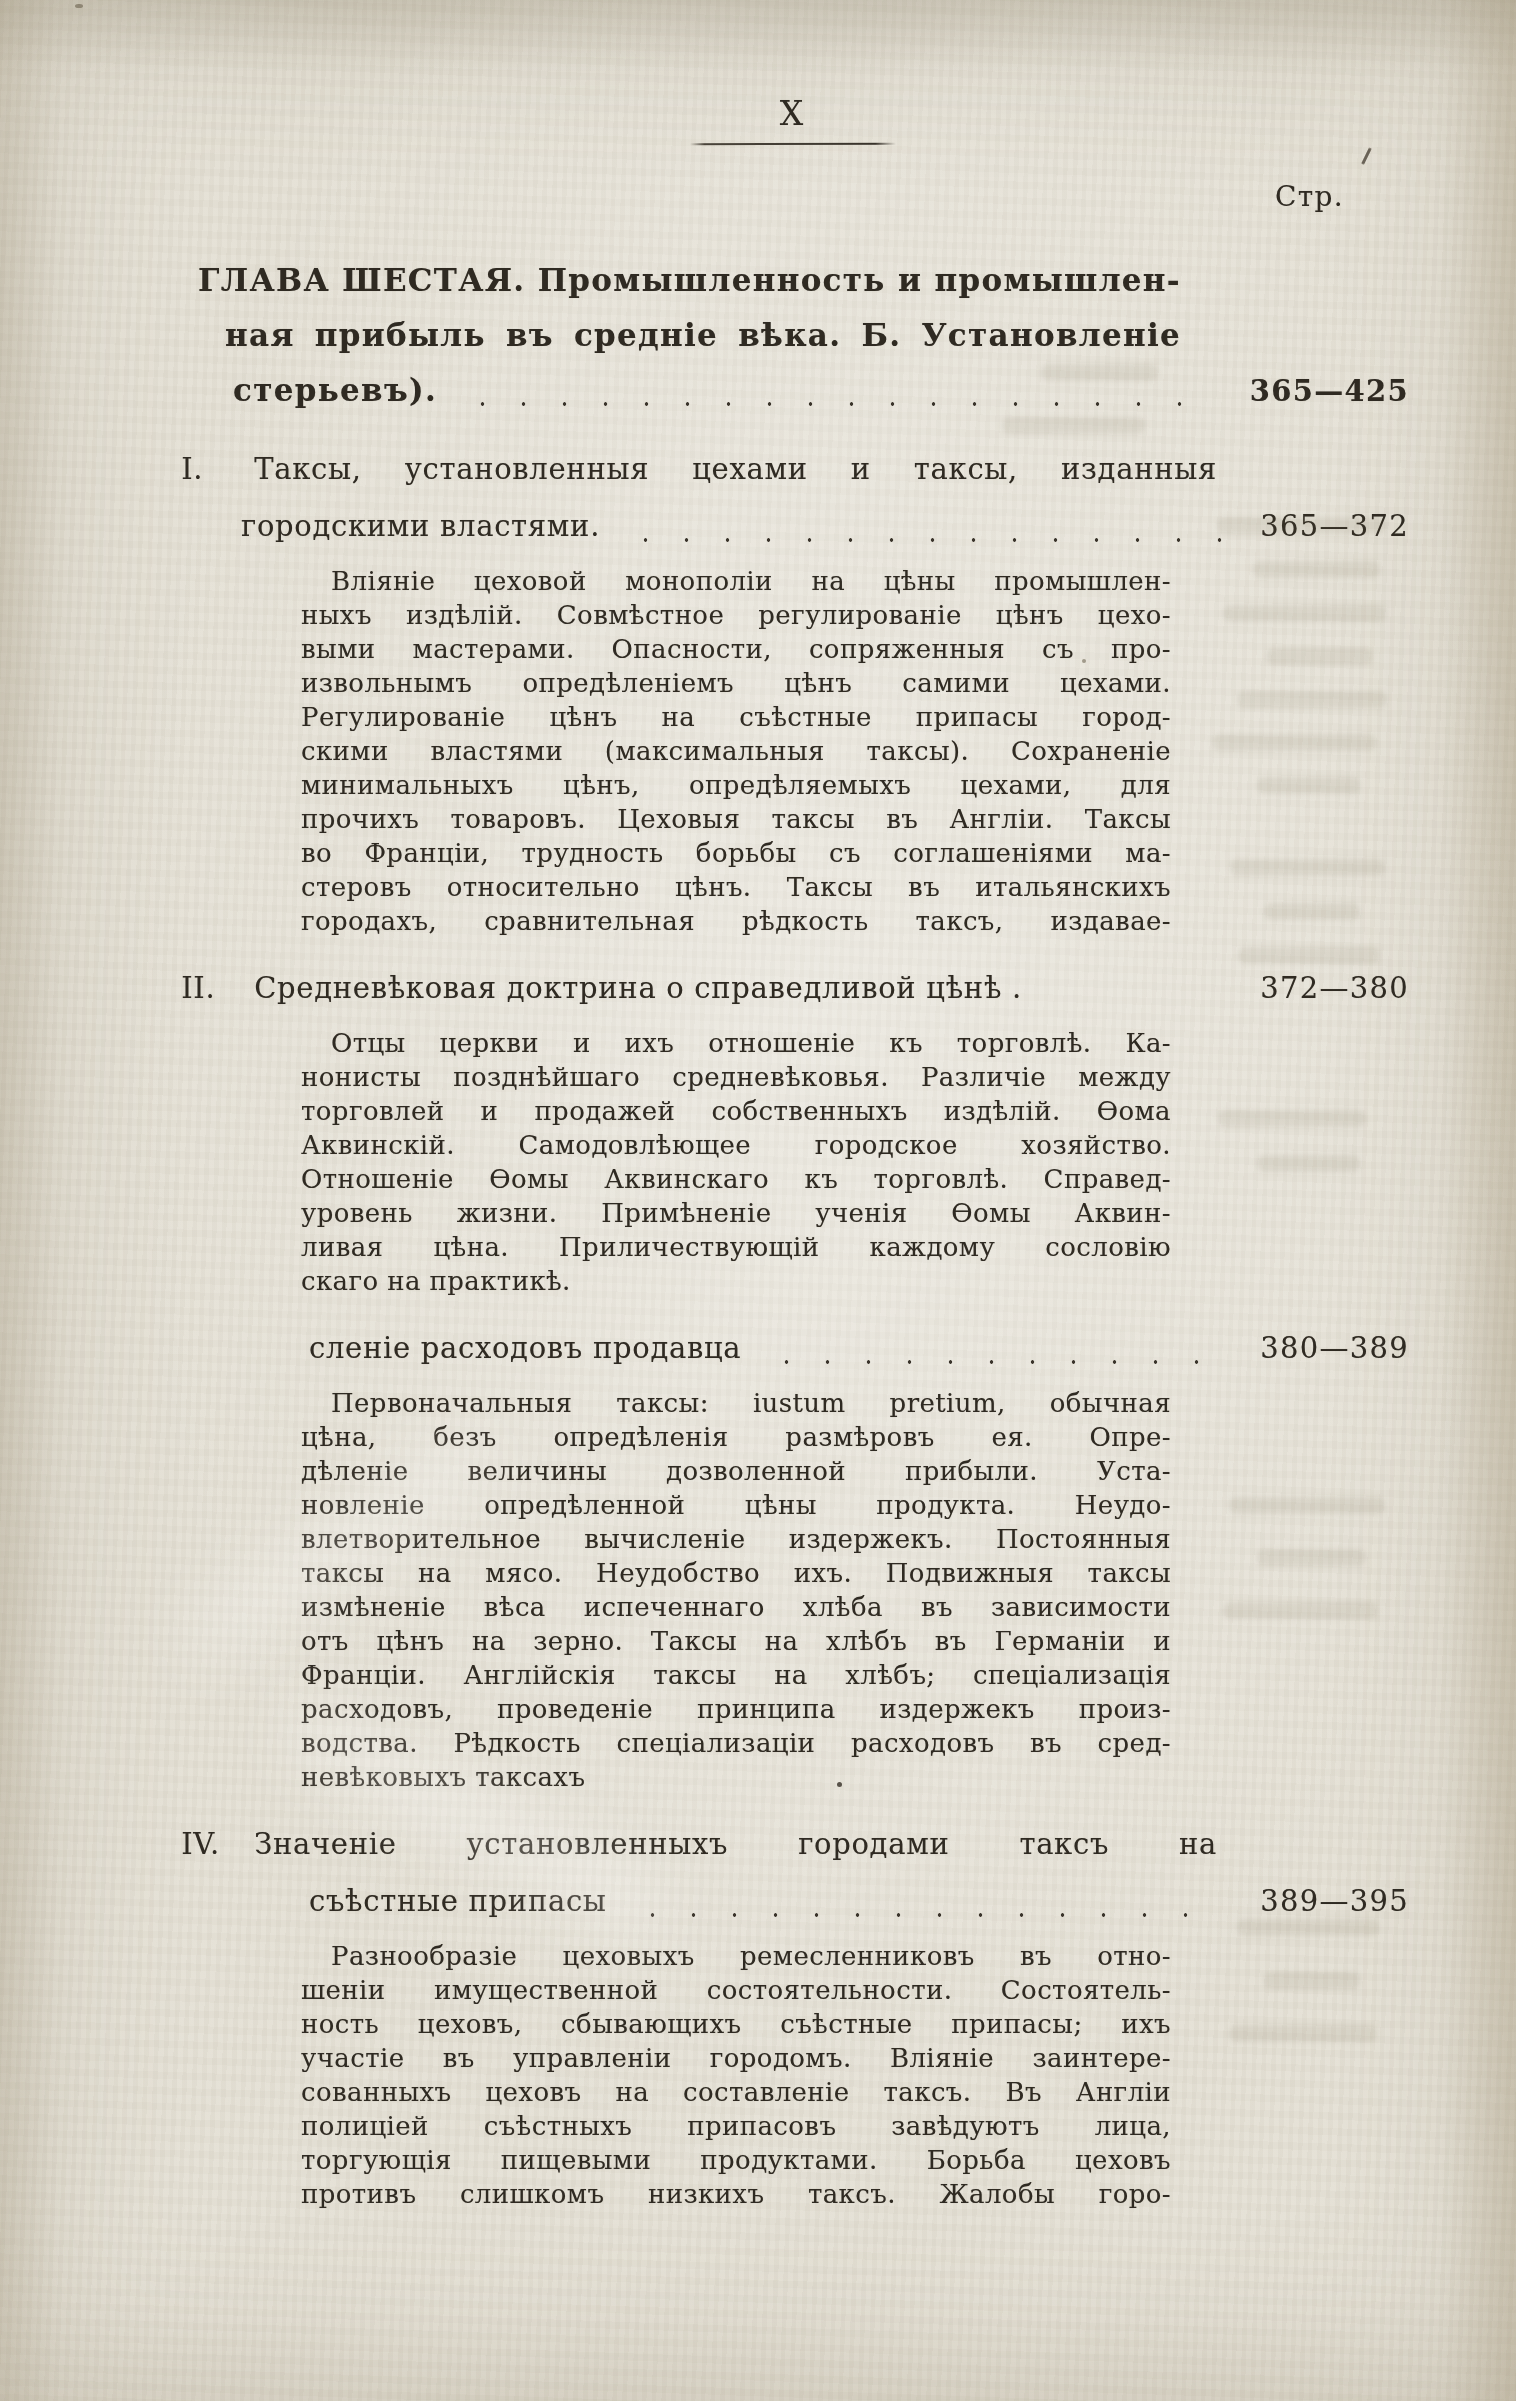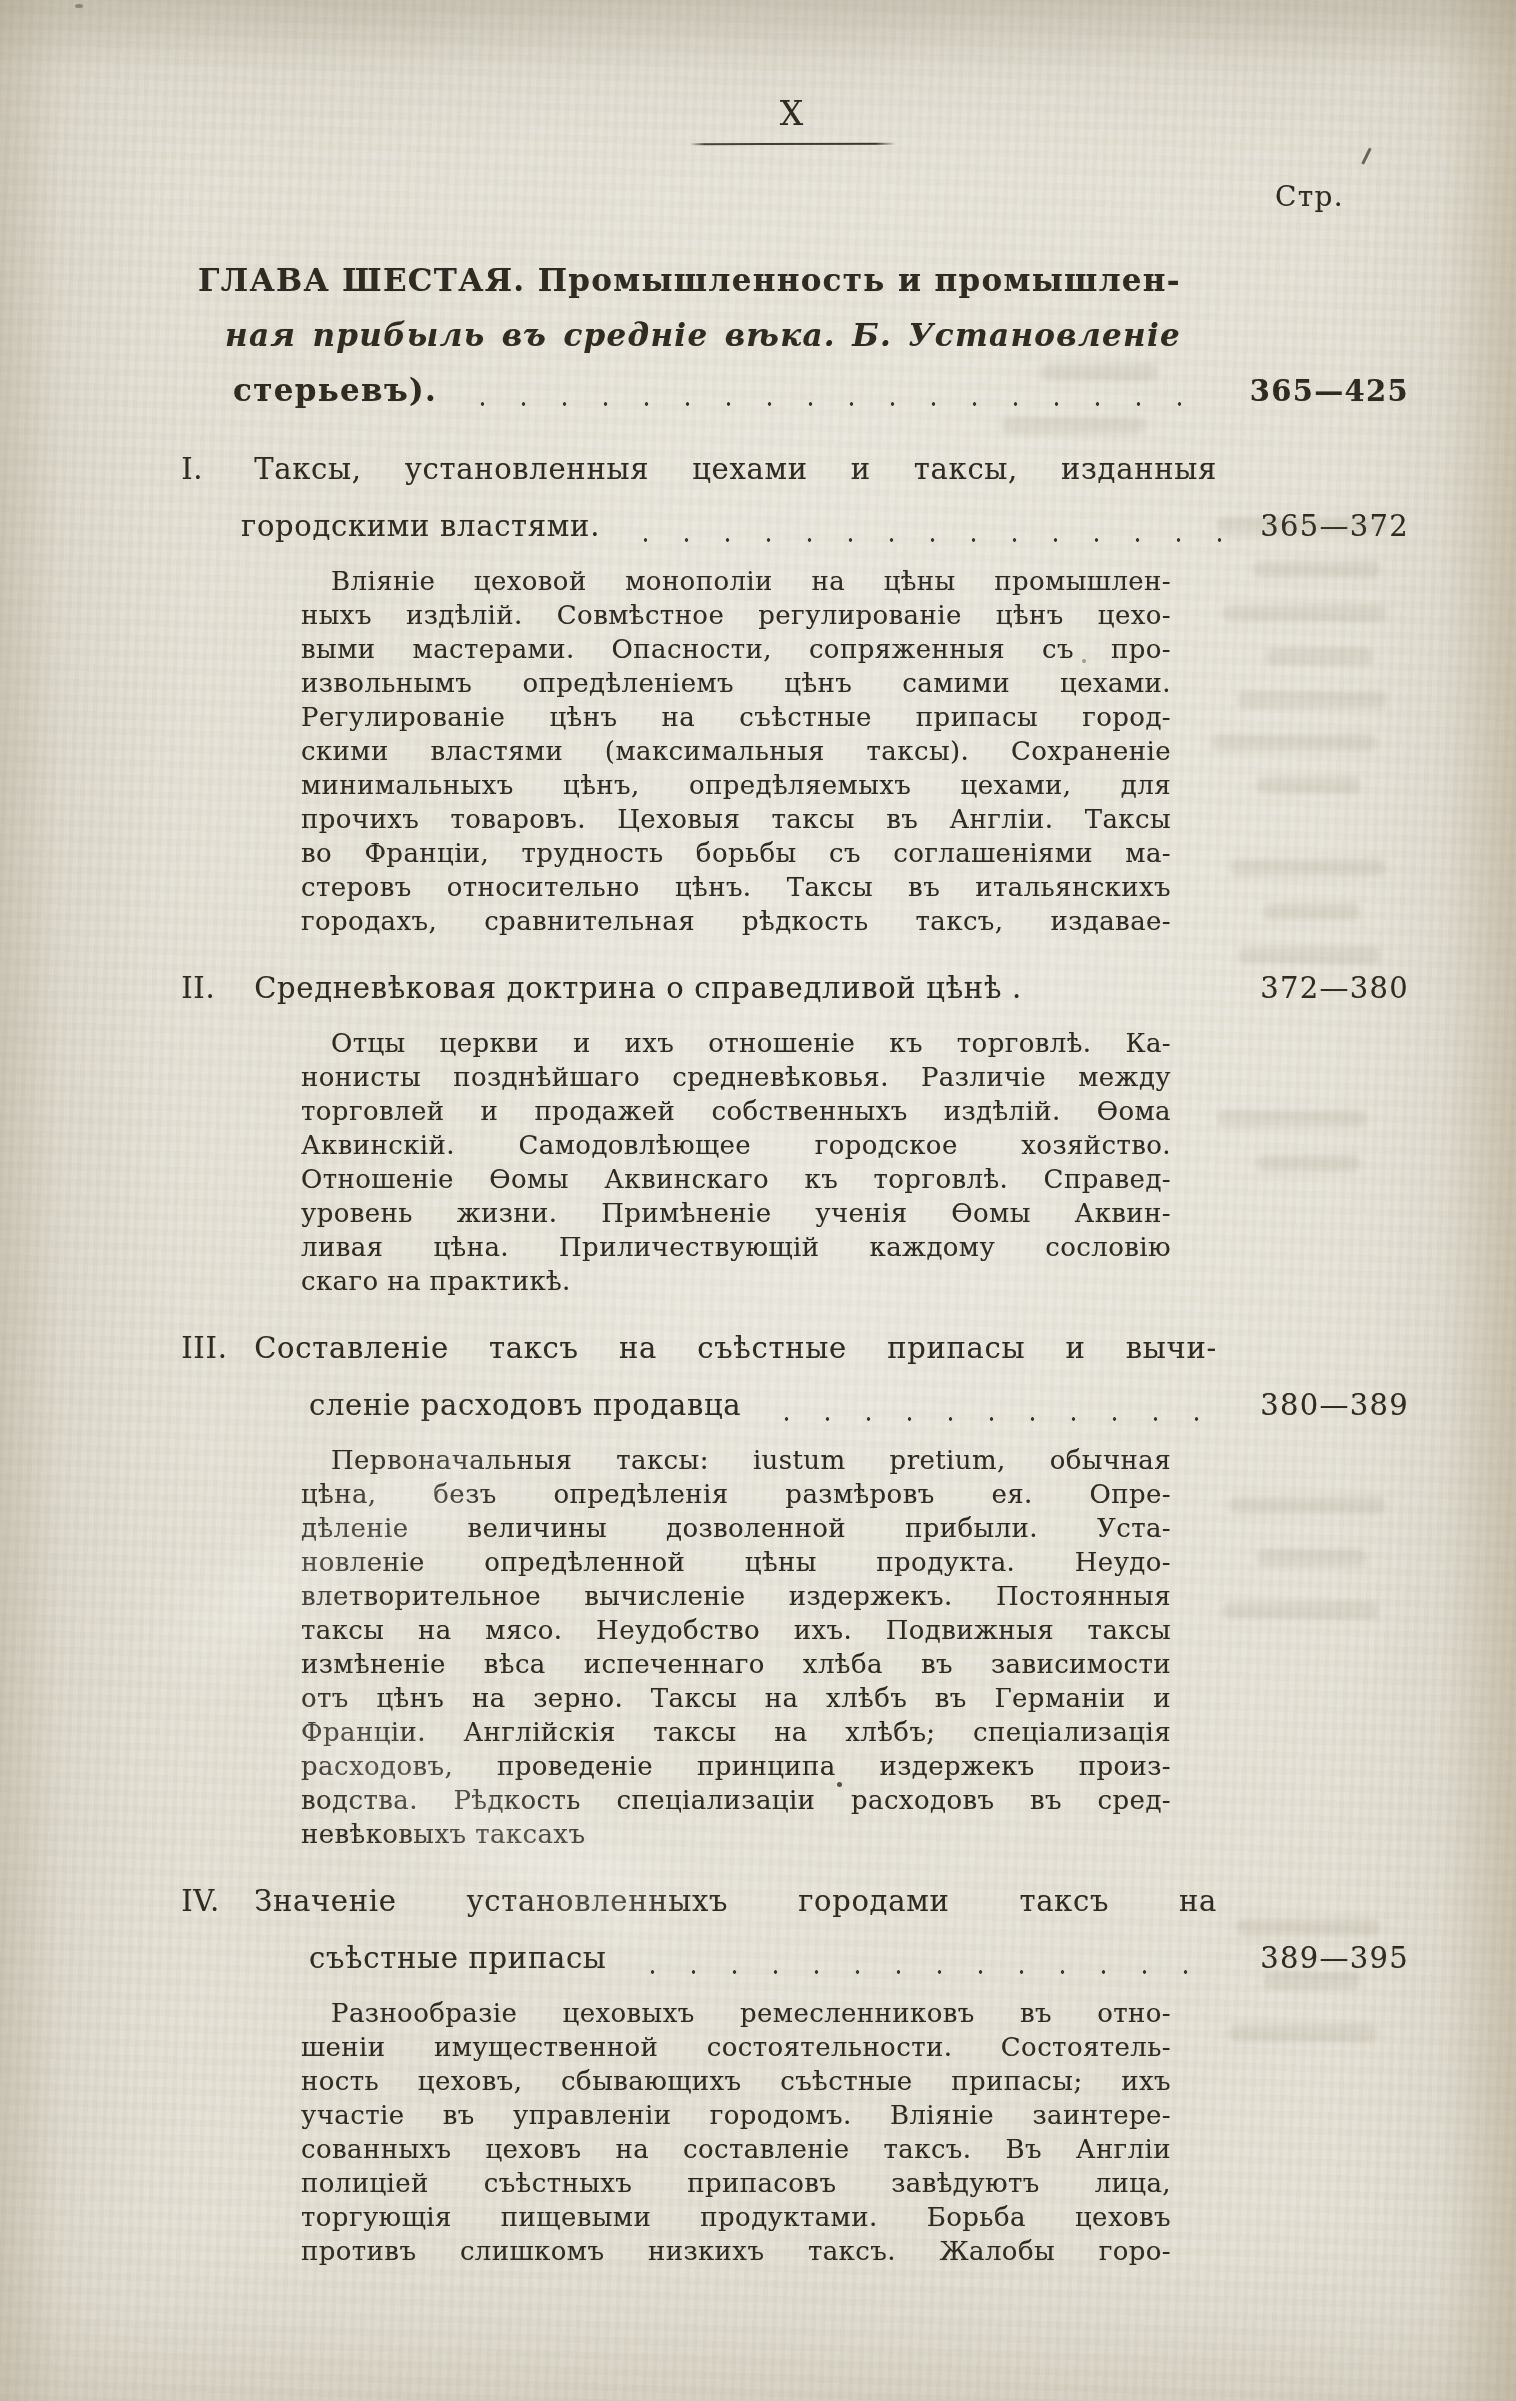--- a/index.html
+++ b/index.html
@@ -29,21 +29,21 @@
     width:206px;height:2px;margin:10.4px auto 0 auto;
     background:linear-gradient(to right, rgba(0,0,0,0), #4a443a 7%, #38332b 90%, rgba(0,0,0,0));
     transform:rotate(-0.2deg);
   }
   .col-header{
     margin-top:35px;margin-right:65px;
     text-align:right;font-size:28px;line-height:34px;letter-spacing:1.3px;
   }
   .chapter{margin-top:39px;font-weight:700;font-size:31px;line-height:55px;letter-spacing:1.3px;}
   .chapter-line{margin-left:22px;margin-right:228px;}
-  .chapter-line.indent{margin-left:49px;font-style:italic;}
+  .chapter-line.indent{margin-left:49px;}
   .justify{text-align:justify;text-align-last:justify;}
   .trow{display:flex;align-items:baseline;}
   .chapter .trow .ctext{flex:0 0 auto;margin-left:57px;}
   .entry{margin-top:22px;font-size:29px;line-height:57px;letter-spacing:0.7px;}
   .entry .trow.first .etext{flex:1 1 auto;margin-right:192px;}
   .numeral{flex:0 0 73px;padding-left:5.2px;}
   .cont{flex:0 0 auto;}
   .entry.e0 .cont{margin-left:65px;}
   .entry.e2 .cont,.entry.e3 .cont{margin-left:133px;}
   .leader{
@@ -126,24 +126,20 @@
             <div class="sline justify">нонисты позднѣйшаго средневѣковья. Различіе между</div>
             <div class="sline justify">торговлей и продажей собственныхъ издѣлій. Ѳома</div>
             <div class="sline justify">Аквинскій. Самодовлѣющее городское хозяйство.</div>
             <div class="sline justify">Отношеніе Ѳомы Аквинскаго къ торговлѣ. Справед-</div>
             <div class="sline justify">уровень жизни. Примѣненіе ученія Ѳомы Аквин-</div>
             <div class="sline justify">ливая цѣна. Приличествующій каждому сословію</div>
             <div class="sline">скаго на практикѣ.</div>
           </div>
         </div>
         <div class="entry e2">
-          <div class="trow first">
-            <span class="numeral">III.</span>
-            <div class="etext justify">Составленіе таксъ на съѣстные припасы и вычи-</div>
-          </div>
           <div class="trow">
             <div class="cont">сленіе расходовъ продавца</div>
             <div class="leader"></div>
             <div class="pages">380—389</div>
           </div>
           <div class="summary">
             <div class="sline first justify">Первоначальныя таксы: iustum pretium, обычная</div>
             <div class="sline justify">цѣна, безъ опредѣленія размѣровъ ея. Опре-</div>
             <div class="sline justify">дѣленіе величины дозволенной прибыли. Уста-</div>
             <div class="sline justify">новленіе опредѣленной цѣны продукта. Неудо-</div>

